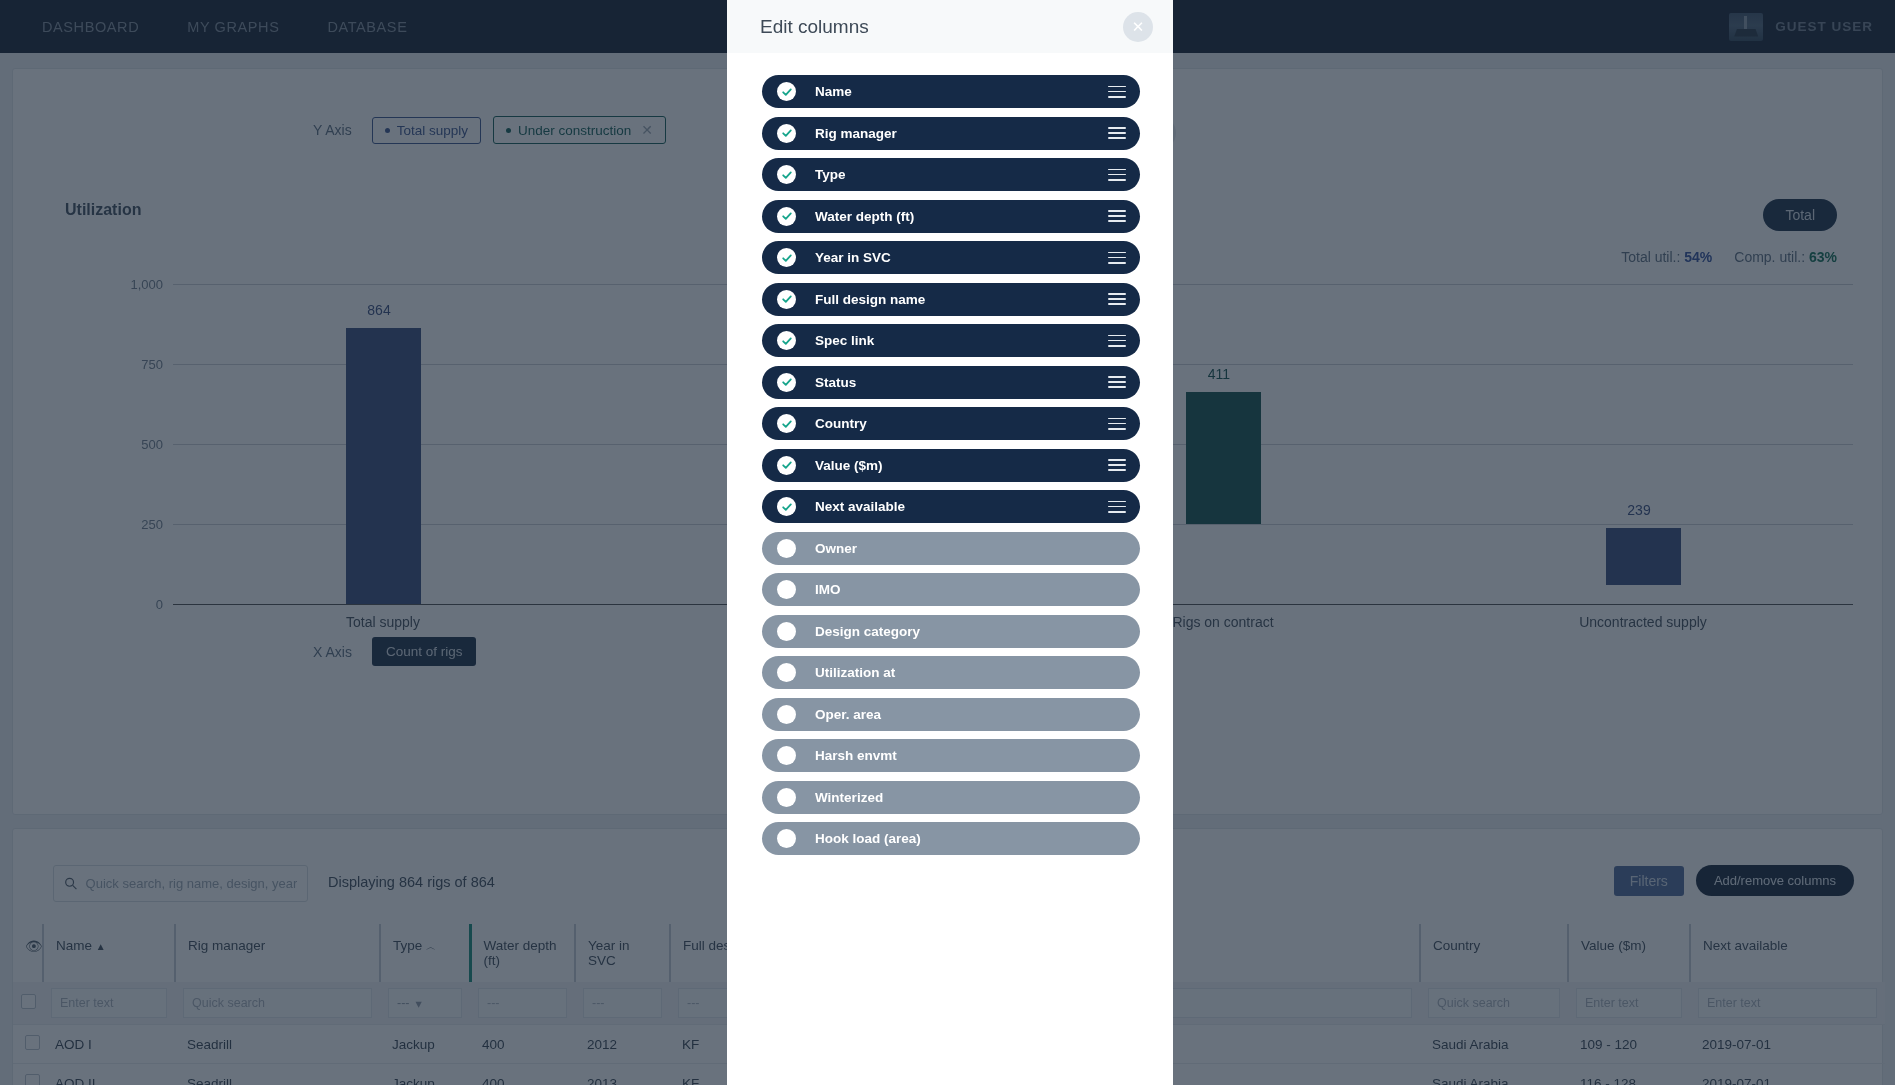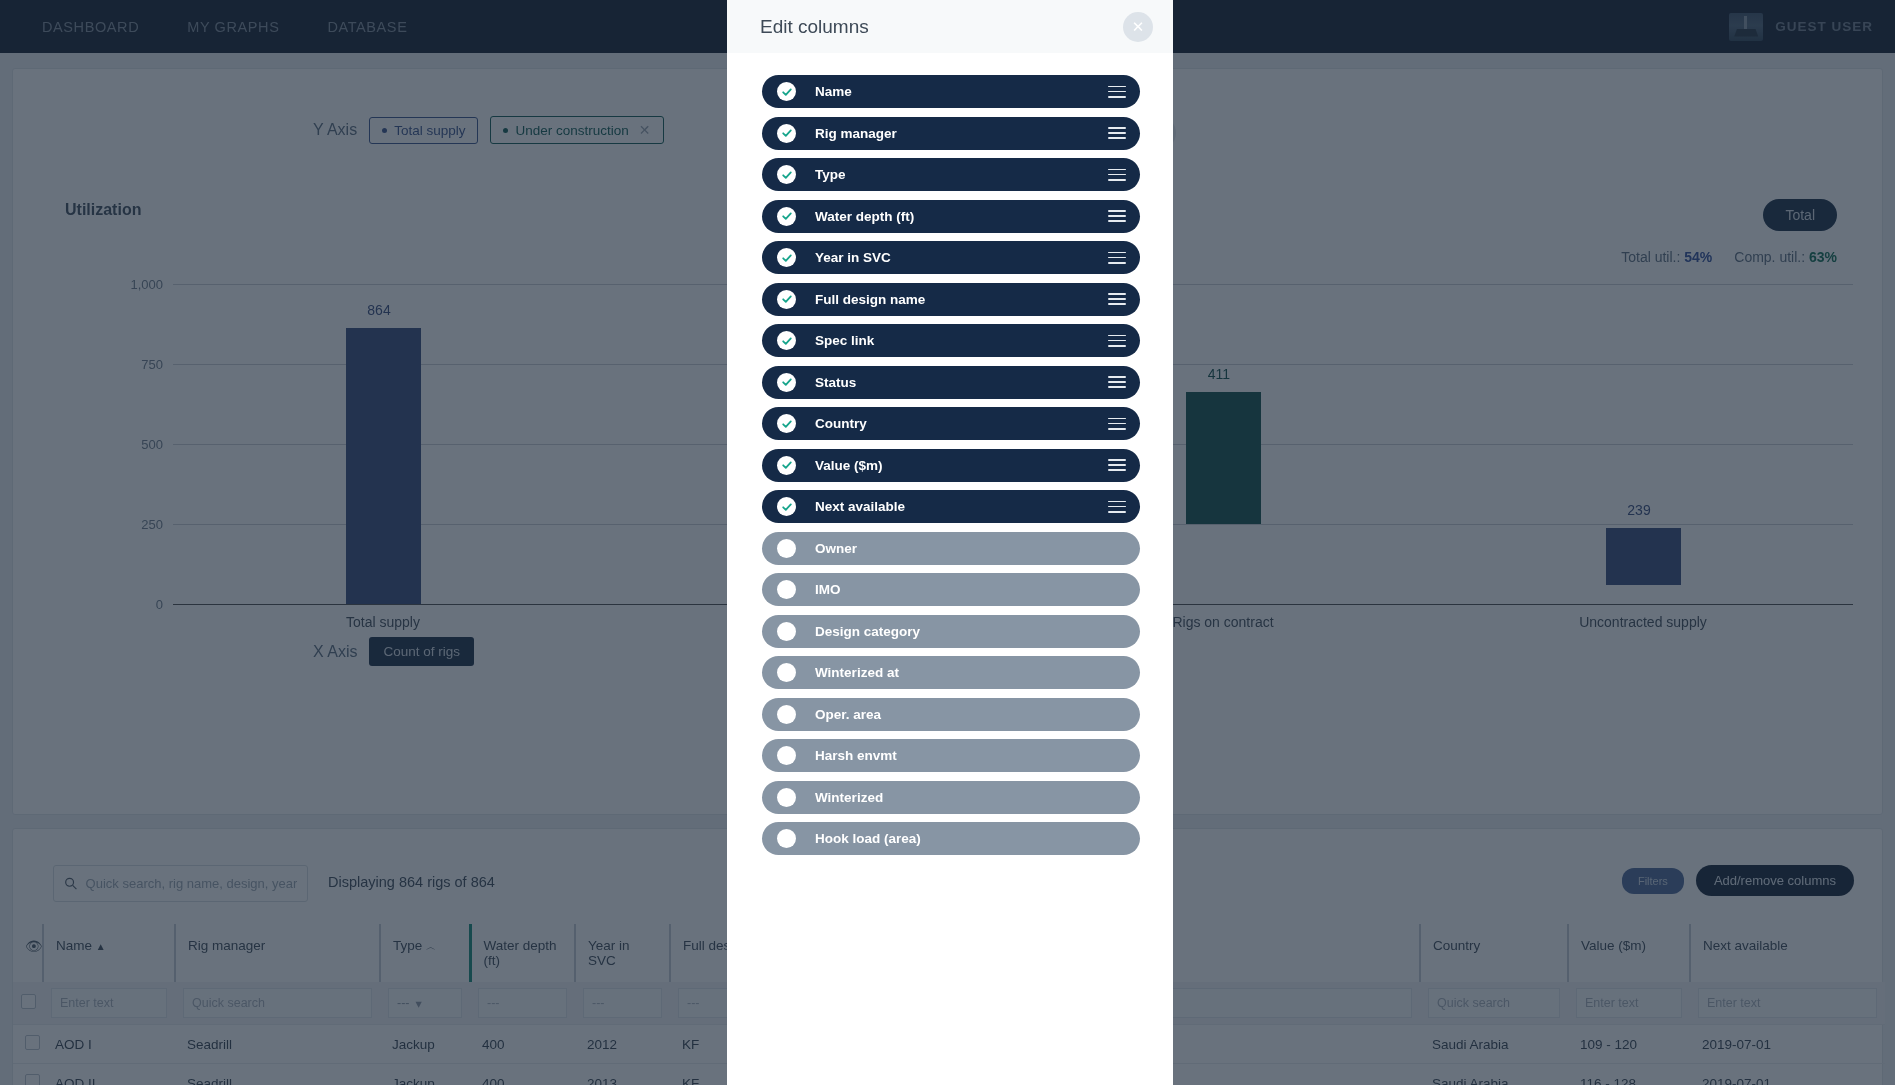--- a/index.html
+++ b/index.html
@@ -54,21 +54,21 @@
     border: 1px solid #dfe3e8;
     border-radius: 3px;
   }
   .chart-card { position: absolute; left: 12px; top: 15px; width: 1871px; height: 747px; }
   .table-card { position: absolute; left: 12px; top: 775px; width: 1871px; height: 300px; }
 
   
   .axis-row {
     position: absolute; display: flex; align-items: center; gap: 12px;
   }
-  .axis-label { color: #5a6b7d; font-size: 16px; }
+  .axis-label { color: #5a6b7d; font-size: 14px; margin-right: 8px; }
   .chip {
     display: inline-flex; align-items: center; gap: 7px;
     border: 1px solid #37508a; color: #37508a;
     font-size: 13.5px; padding: 5px 12px; border-radius: 3px;
     background: #fff; cursor: pointer; white-space: nowrap;
   }
   .chip .dot { width: 5px; height: 5px; border-radius: 50%; background: #37508a; }
   .chip.teal { border-color: #0d5a52; color: #0d5a52; }
   .chip.teal .dot { background: #0d5a52; }
   .chip .x { font-size: 14px; color: #99a3ae; margin-left: 3px; }
@@ -121,22 +121,22 @@
     display: flex; align-items: center; gap: 8px; padding: 0 10px;
   }
   .search-wrap input {
     border: 0; outline: 0; font-size: 13px; color: #31404f;
     font-family: "Liberation Sans", sans-serif; width: 100%; background: transparent;
   }
   .search-wrap input::placeholder { color: #9aa5b0; }
   .displaying { position: absolute; left: 315px; top: 45px; font-size: 14.5px; color: #3b4856; }
   .tbl-btns { position: absolute; right: 28px; top: 36px; display: flex; gap: 12px; align-items: center; }
   .btn-filters {
-    background: #4a6596; color: #cfd9e6; font-size: 11px;
-    padding: 7px 16px; border-radius: 12px; cursor: pointer;
+    background: #4a6596; color: #cfd9e6; font-size: 14px;
+    padding: 7px 16px; border-radius: 3px; cursor: pointer;
   }
   .btn-addcols {
     background: #101f33; color: #e1e7ee; font-size: 13px;
     padding: 8px 18px; border-radius: 16px; cursor: pointer;
   }
 
   table.grid { position: absolute; left: 0; top: 95px; width: 1871px; border-collapse: collapse; table-layout: fixed; }
   table.grid th {
     font-weight: normal; font-size: 13.5px; color: #3b4856;
     text-align: left; padding: 14px 10px 14px 12px; vertical-align: top;
@@ -566,21 +566,21 @@
         <div class="col-item off">
           <span class="col-check"></span>
           <span class="col-label">IMO</span>
         </div>
         <div class="col-item off">
           <span class="col-check"></span>
           <span class="col-label">Design category</span>
         </div>
         <div class="col-item off">
           <span class="col-check"></span>
-          <span class="col-label">Winterized at</span>
+          <span class="col-label">Utilization at</span>
         </div>
         <div class="col-item off">
           <span class="col-check"></span>
           <span class="col-label">Oper. area</span>
         </div>
         <div class="col-item off">
           <span class="col-check"></span>
           <span class="col-label">Harsh envmt</span>
         </div>
         <div class="col-item off">

